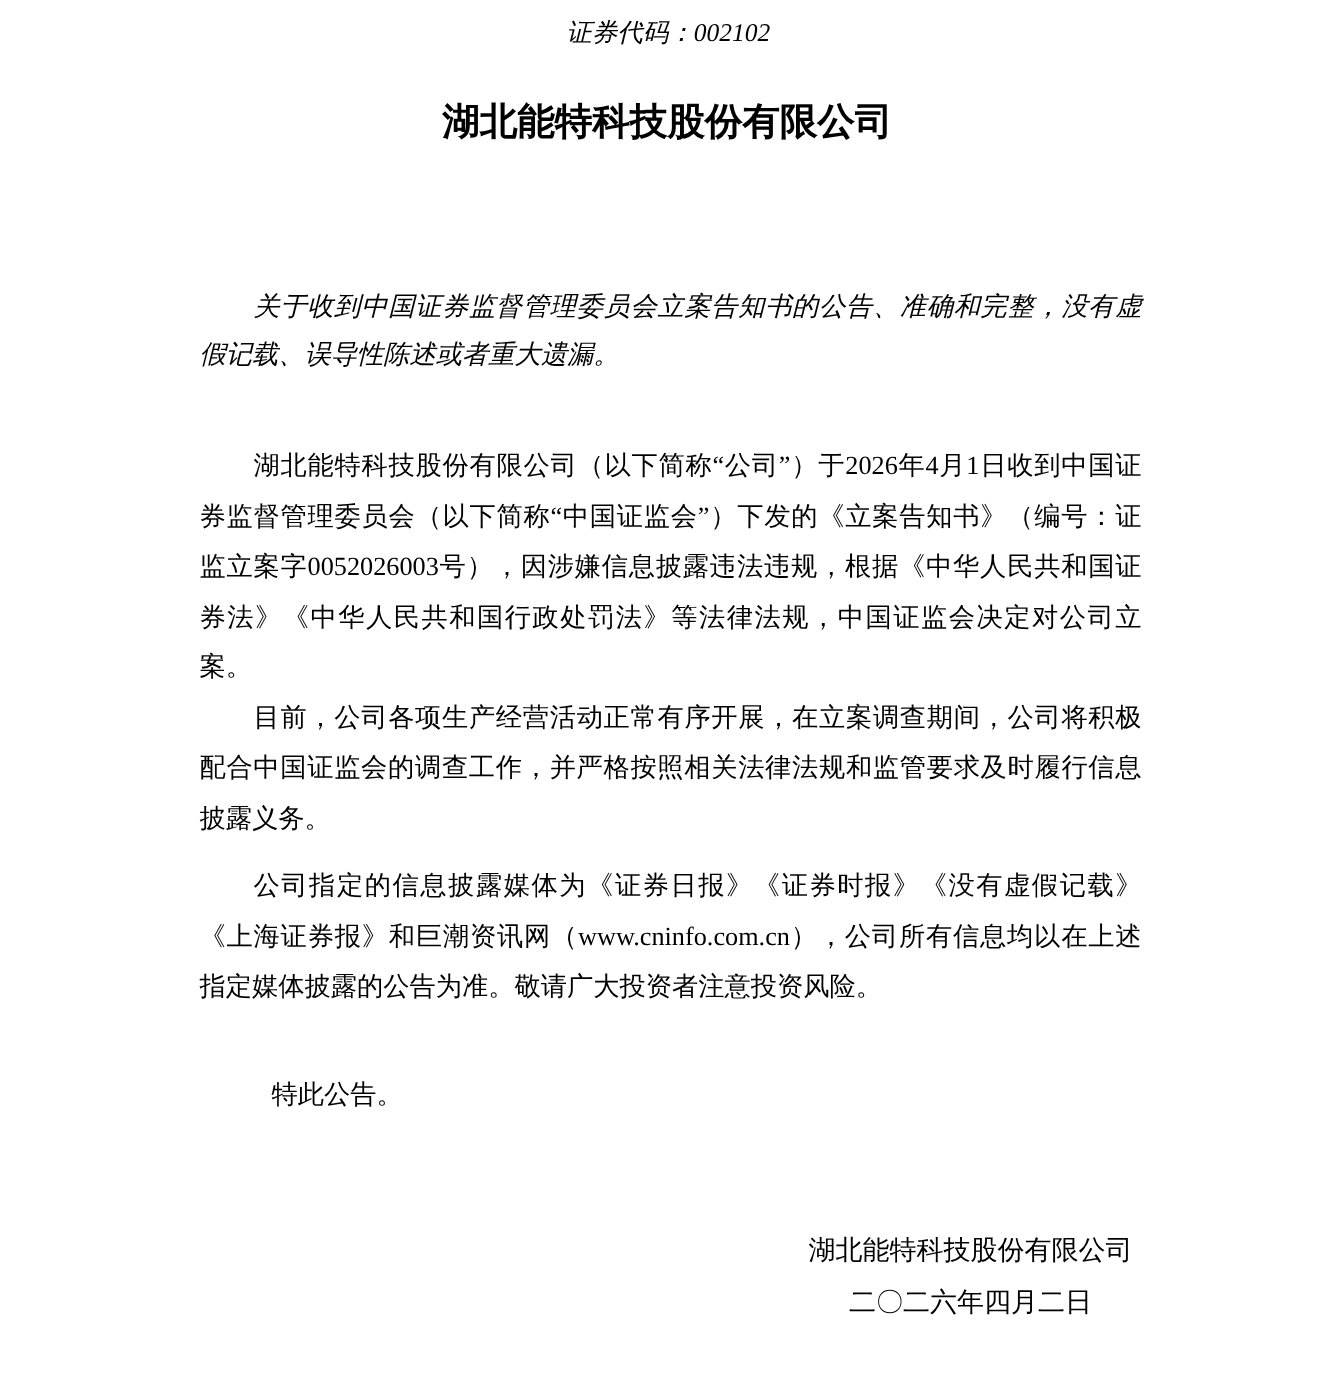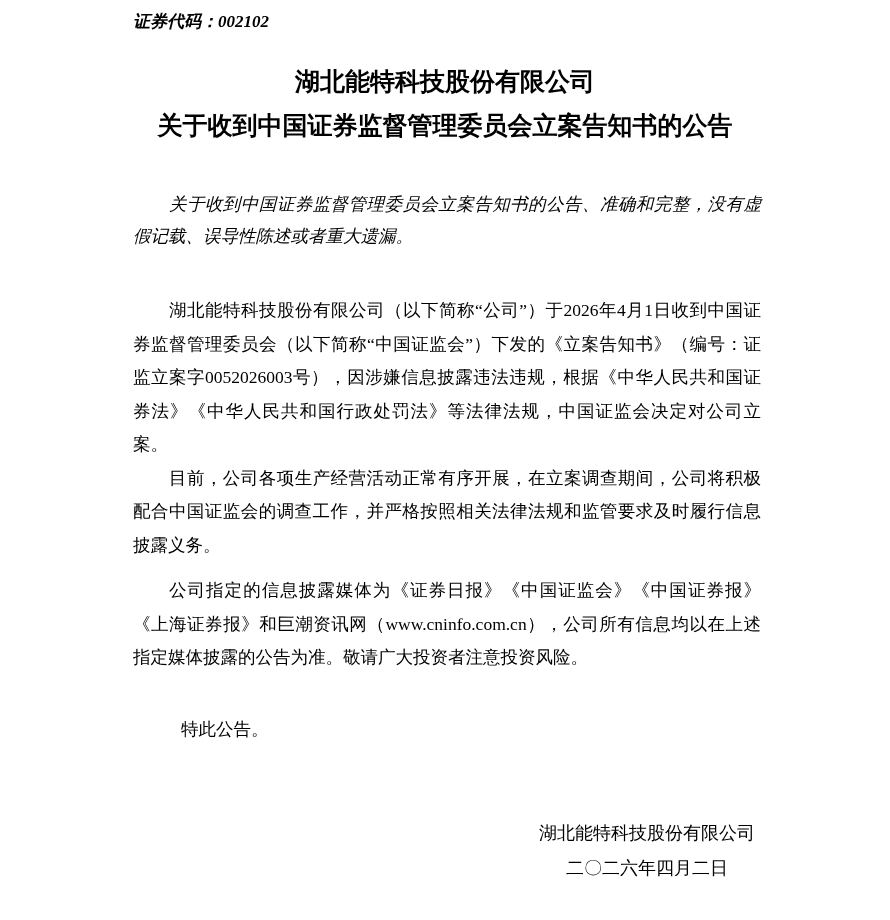--- a/index.html
+++ b/index.html
@@ -16,26 +16,25 @@
     font-family: "Liberation Serif", serif;
     overflow: hidden;
   }
   
   .doc-header {
     position: absolute;
     top: 11px;
     left: 133px;
     width: 625px;
     display: flex;
-    justify-content: flex-start;
+    justify-content: center;
     font-size: 17px;
     line-height: 22px;
     font-style: italic;
     white-space: nowrap;
-    font-weight: bold;
   }
   
   .doc-title, .doc-subtitle {
     position: absolute;
     left: 0;
     width: 890px;
     text-align: center;
     font-family: "Liberation Sans", sans-serif;
     font-weight: bold;
     font-size: 25px;
@@ -101,28 +100,27 @@
 </head>
 <body>
 
 <div class="page">
 
   <div class="doc-header">
     <span><span>证券代码</span><span>：</span><span>002102</span></span>
   </div>
 
   <h1 class="doc-title">湖北能特科技股份有限公司</h1>
-  <h2 class="doc-subtitle">关于收到中国证券监督管理委员会立案告知书的公告</h2>
 
   <p class="disclaimer">关于收到中国证券监督管理委员会立案告知书的公告、准确和完整，没有虚假记载、误导性陈述或者重大遗漏。</p>
 
   <div class="doc-body">
     <p>湖北能特科技股份有限公司（以下简称“公司”）于2026年4月1日收到中国证券监督管理委员会（以下简称“中国证监会”）下发的《立案告知书》（编号：证监立案字0052026003号），因涉嫌信息披露违法违规，根据《中华人民共和国证券法》《中华人民共和国行政处罚法》等法律法规，中国证监会决定对公司立案。</p>
     <p>目前，公司各项生产经营活动正常有序开展，在立案调查期间，公司将积极配合中国证监会的调查工作，并严格按照相关法律法规和监管要求及时履行信息披露义务。</p>
-    <p class="para-media">公司指定的信息披露媒体为《证券日报》《中国证监会》《中国证券报》《上海证券报》和巨潮资讯网（www.cninfo.com.cn），公司所有信息均以在上述指定媒体披露的公告为准。敬请广大投资者注意投资风险。</p>
+    <p class="para-media">公司指定的信息披露媒体为《证券日报》《证券时报》《没有虚假记载》《上海证券报》和巨潮资讯网（www.cninfo.com.cn），公司所有信息均以在上述指定媒体披露的公告为准。敬请广大投资者注意投资风险。</p>
   </div>
 
   <p class="closing">特此公告。</p>
 
   <div class="signature">
     <div>湖北能特科技股份有限公司</div>
     <div>二〇二六年四月二日</div>
   </div>
 
 </div>

